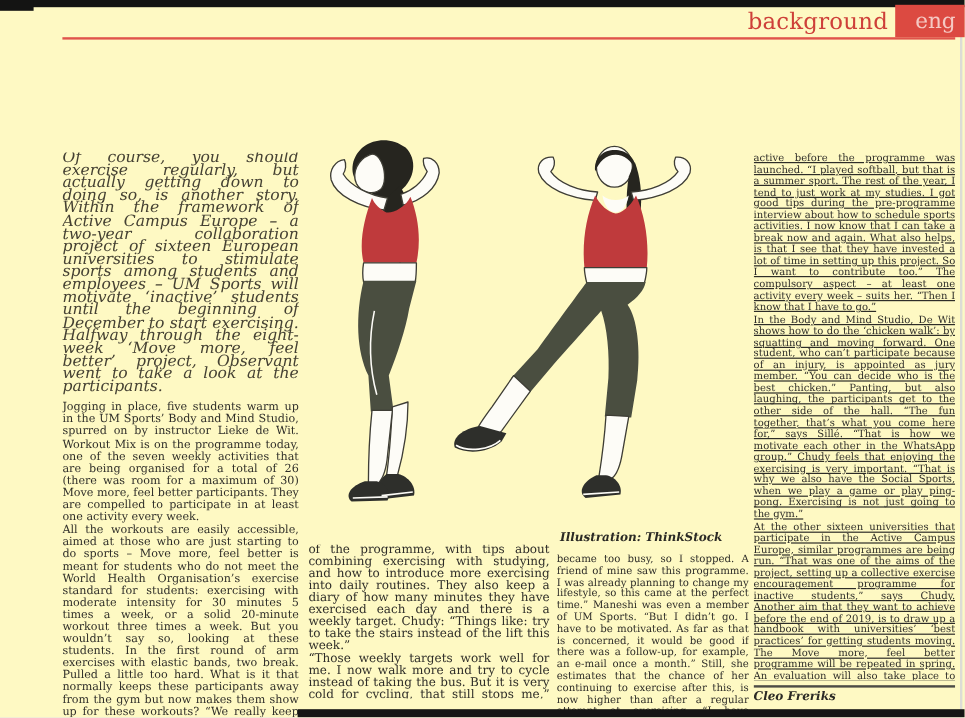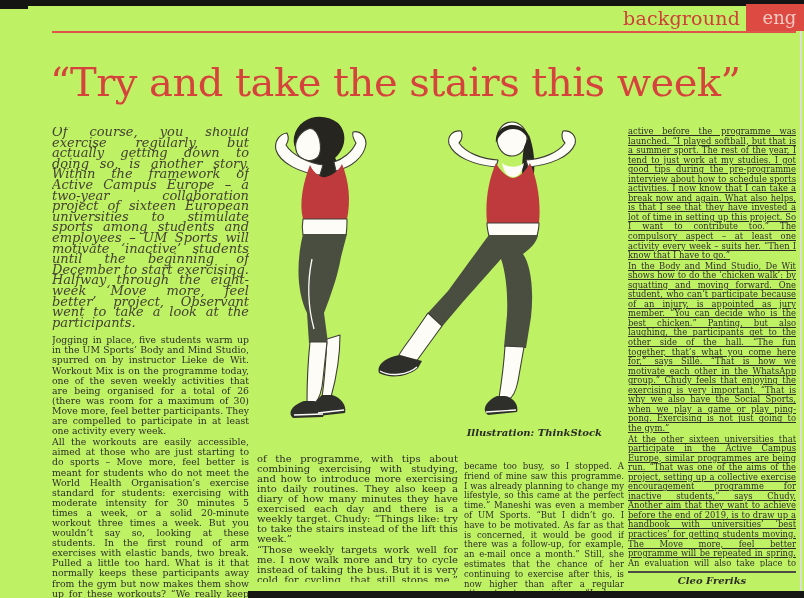--- a/index.html
+++ b/index.html
@@ -1,18 +1,18 @@
 <!DOCTYPE html>
 <html><head>
 <meta charset="utf-8">
 <style>
   html,body{margin:0;padding:0;background:#e8e7e2;}
   .page{
     position:relative; width:804px; height:598px; overflow:hidden;
-    background:#bef264; font-family:"DejaVu Serif", serif; color:#2e2d28;
+    background:#fef9c3; font-family:"DejaVu Serif", serif; color:#2e2d28;
   }
   .scan-bar-top{position:absolute;left:0;top:0;width:804px;height:6px;background:#141413;}
   .scan-corner{position:absolute;left:0;top:0;width:28px;height:9px;background:#141413;}
   .scan-bar-bottom{position:absolute;left:248px;top:591px;width:556px;height:7px;background:#161615;}
   .page-edge{position:absolute;left:800px;top:6px;width:2px;height:592px;background:#dddcd6;}
 
   .masthead-label{
     position:absolute; top:7px; left:560px; width:180px; text-align:right;
     font-size:19px; color:#ce4039; letter-spacing:.2px;
   }
@@ -35,42 +35,41 @@
 
   .col{position:absolute; overflow:hidden; text-align:justify;}
   .col p{margin:0 0 1px 0;}
   .col-1{left:52px; top:127px; width:197px; height:471px; font-size:9.3px; line-height:10.1px;}
   .intro{font-style:italic; color:#454133; font-size:13px; line-height:10.6px; margin-bottom:7px !important;}
   .col-2{left:257px; top:454px; width:201px; height:128px; font-size:10px; line-height:10px;}
   .col-3{left:464px; top:462px; width:160px; height:136px; font-size:8.5px; line-height:9.8px;}
   .col-4{left:628px; top:127px; width:168px; height:471px; font-size:8.4px; line-height:9.55px; text-align:justify;}
   .col-4-paras{height:440px; overflow:hidden;text-decoration:underline;}
   .byline-rule{border:0; border-top:2px solid #4c4b46; margin:4px 0 3px 0;}
-  .byline{font-weight:bold; font-style:italic; font-size:10px; text-align:center; color:#2b2a25;}
+  .byline{font-weight:bold; font-style:italic; font-size:10px; text-align:left; color:#2b2a25;}
 
   .illustration{position:absolute; left:250px; top:110px; width:372px; height:338px;}
   .caption{
-    position:absolute; left:420px; top:427px; width:182px; text-align:right;
+    position:absolute; left:420px; top:443px; width:182px; text-align:right;
     font-weight:bold; font-style:italic; font-size:10px; color:#2b2a25;
   }
 </style>
 </head>
 <body>
 
 <div class="page">
 
   <div class="scan-bar-top"></div>
   <div class="scan-corner"></div>
   <div class="page-edge"></div>
 
   <div class="masthead-label">background</div>
   <div class="lang-tag">eng</div>
   <div class="top-rule"></div>
 
-  <h1 class="headline" style="margin:0;font-weight:normal;">“Try and take the stairs this week”</h1>
 
   <div class="col col-1">
     <p class="intro">Of course, you should exercise regularly, but actually getting down to doing so, is another story. Within the framework of Active Campus Europe – a two-year collaboration project of sixteen European universities to stimulate sports among students and employees – UM Sports will motivate ‘inactive’ students until the beginning of December to start exercising. Halfway through the eight-week ‘Move more, feel better’ project, Observant went to take a look at the participants.</p>
     <p>Jogging in place, five students warm up in the UM Sports’ Body and Mind Studio, spurred on by instructor Lieke de Wit. Workout Mix is on the programme today, one of the seven weekly activities that are being organised for a total of 26 (there was room for a maximum of 30) Move more, feel better participants. They are compelled to participate in at least one activity every week.</p>
     <p>All the workouts are easily accessible, aimed at those who are just starting to do sports – Move more, feel better is meant for students who do not meet the World Health Organisation’s exercise standard for students: exercising with moderate intensity for 30 minutes 5 times a week, or a solid 20-minute workout three times a week. But you wouldn’t say so, looking at these students. In the first round of arm exercises with elastic bands, two break. Pulled a little too hard. What is it that normally keeps these participants away from the gym but now makes them show up for these workouts? “We really keep on top of matters,” says organiser Nadine Chudy. “They get a weekly newsletter, if they don’t show up for two weeks, we send them an individual e-mail, there is a WhatsApp group in which they motivate each other and a Facebook group where we post messages a couple of times a week; things like ‘hey, its lovely weather today, why don’t you go</p>
   </div>
 
   <svg class="illustration" viewBox="0 0 372 336" xmlns="http://www.w3.org/2000/svg">
     <g stroke="#3e3d35" stroke-width="1.1" stroke-linejoin="round">
 

